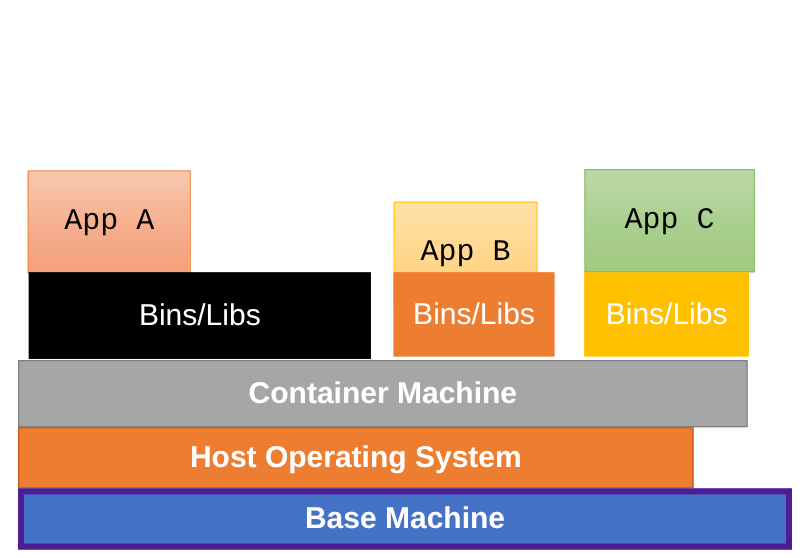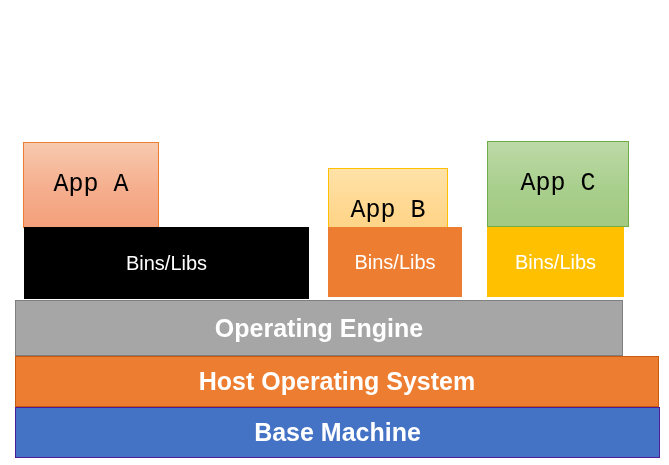--- a/index.html
+++ b/index.html
@@ -45,21 +45,21 @@
     background: linear-gradient(to bottom, #ffe2a8 0%, #ffd68c 55%, #fdd07f 100%);
     border-color: #ffc000;
   }
   .app-c {
     background: linear-gradient(to bottom, #bcd9a7 0%, #a9cf8d 55%, #a2c981 100%);
     border-color: #70ad47;
   }
 
   
   .binslibs {
-    font-size: 20px;
+    font-size: 25px;
     color: #ffffff;
   }
   .binslibs-black {
     background: #000000;
     border: 1px solid #000000;
   }
   .binslibs-orange {
     background: #ed7d31;
     border: 1px solid #ed7d31;
   }
@@ -77,21 +77,21 @@
   .layer-engine {
     background: #a6a6a6;
     border: 1px solid #7f7f7f;
   }
   .layer-host-os {
     background: #ed7d31;
     border: 1px solid #c55a11;
   }
   .layer-base-machine {
     background: #4472c4;
-    border: 1px solid #4c1d95;
+    border: 5px solid #4c1d95;
   }
 </style>
 </head>
 <body>
 
 <div id="diagram-canvas">
 
   <div class="block app-tile app-a" style="left:23px; top:142px; width:136px; height:86px;">
     <span>App A</span>
   </div>
@@ -111,24 +111,24 @@
 
   <div class="block binslibs binslibs-orange" style="left:328px; top:227px; width:134px; height:70px;">
     <span>Bins/Libs</span>
   </div>
 
   <div class="block binslibs binslibs-yellow" style="left:487px; top:227px; width:137px; height:70px;">
     <span>Bins/Libs</span>
   </div>
 
   <div class="block layer layer-engine" style="left:15px; top:300px; width:608px; height:56px;">
-    <span>Operating Engine</span>
+    <span>Container Machine</span>
   </div>
 
-  <div class="block layer layer-host-os" style="left:15px; top:356px; width:644px; height:51px;">
+  <div class="block layer layer-host-os" style="left:15px; top:356px; width:563px; height:51px;">
     <span>Host Operating System</span>
   </div>
 
   <div class="block layer layer-base-machine" style="left:15px; top:407px; width:645px; height:51px;">
     <span>Base Machine</span>
   </div>
 
 </div>
 
 </body></html>

